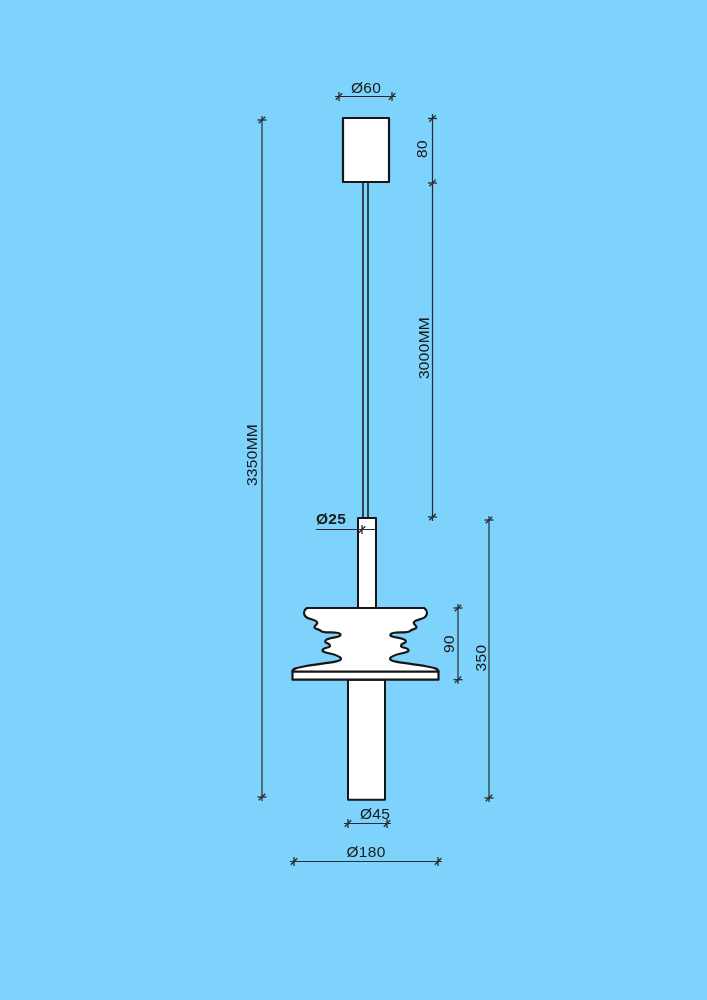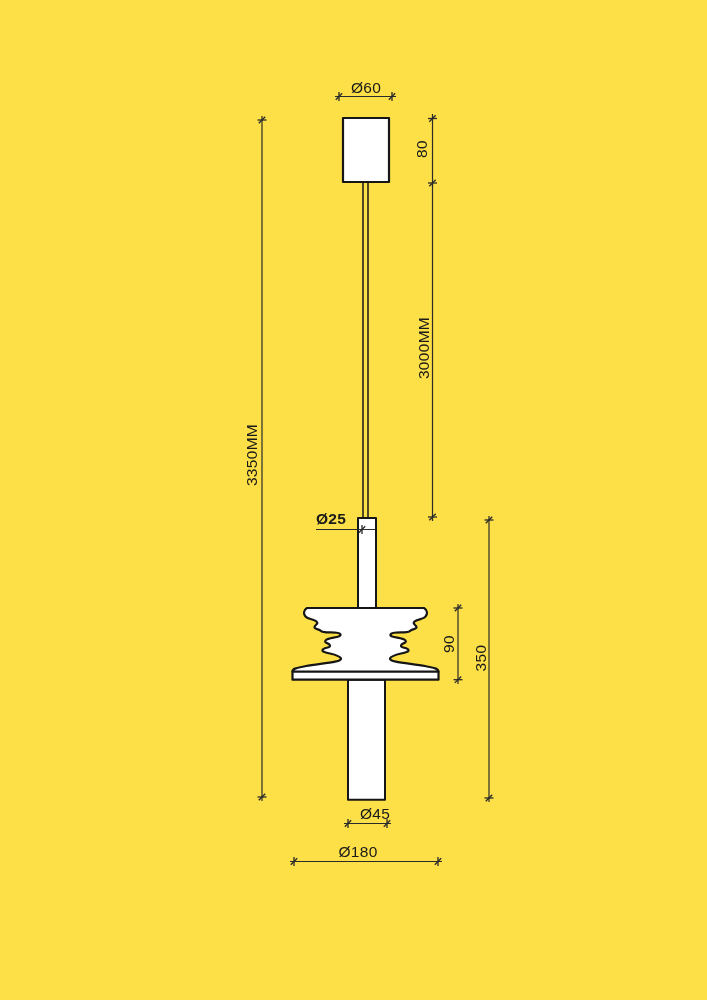--- a/index.html
+++ b/index.html
@@ -4,21 +4,21 @@
 <style>
   html, body {
     margin: 0;
     padding: 0;
     background: #ffffff;
   }
   .sheet {
     position: relative;
     width: 707px;
     height: 1000px;
-    background: #fde047;
+    background: #7dd3fc;
     font-family: "Liberation Sans", sans-serif;
     overflow: hidden;
   }
   .drawing-svg {
     position: absolute;
     left: 0;
     top: 0;
   }
   .dim-label {
     position: absolute;
@@ -159,15 +159,15 @@
   <div class="dim-label rot" style="left:252px; top:455px;">3350MM</div>
 
   <div class="dim-label" style="left:331px; top:519px;font-weight:bold;">Ø25</div>
 
   <div class="dim-label rot" style="left:449px; top:644px;">90</div>
 
   <div class="dim-label rot" style="left:481px; top:658px;">350</div>
 
   <div class="dim-label" style="left:367px; top:814px;margin-left:8px;">Ø45</div>
 
-  <div class="dim-label" style="left:358px; top:852px;">Ø180</div>
+  <div class="dim-label" style="left:366px; top:852px;">Ø180</div>
 
 </div>
 
 </body></html>

